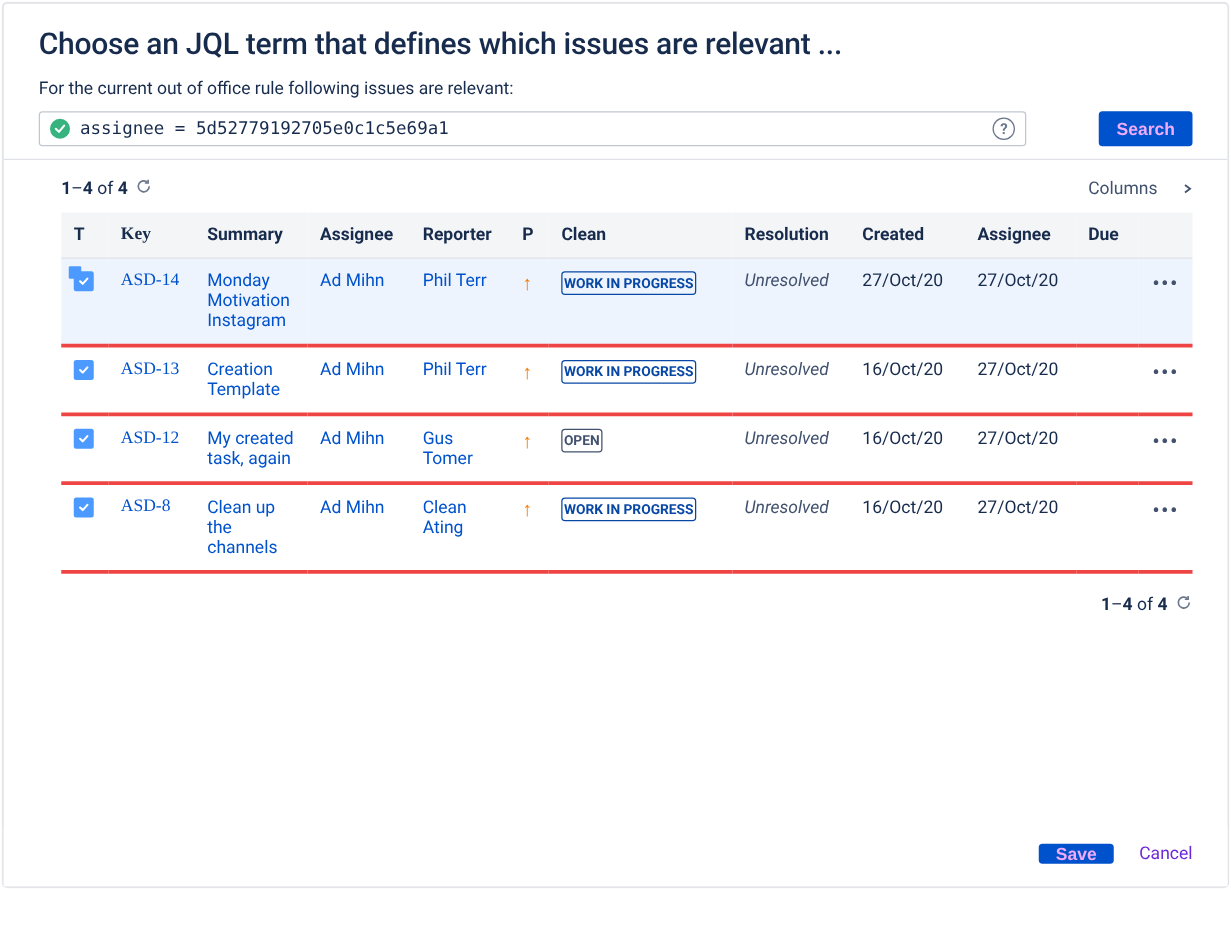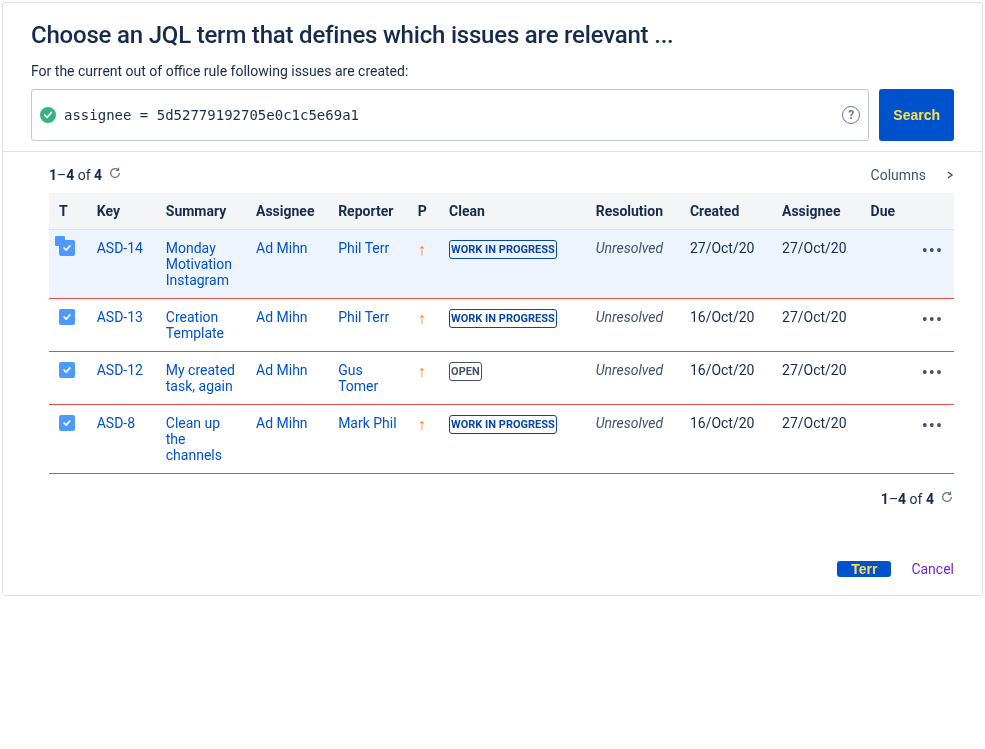--- a/index.html
+++ b/index.html
@@ -4,21 +4,21 @@
 <style>
   * { box-sizing: border-box; margin: 0; padding: 0; }
   body {
     font-family: -apple-system, BlinkMacSystemFont, "Segoe UI", Roboto, Arial, sans-serif;
     background: #fff;
     color: #172b4d;
     font-size: 14px;
   }
   .modal {
     width: 981px;
-    height: 594px;
+    height: 708px;
     margin: 2px;
     border: 1px solid #dfe1e6;
     border-radius: 4px;
     background: #fff;
     display: flex;
     flex-direction: column;
     box-shadow: 0 0 1px rgba(0,0,0,0.1);
   }
   .modal-header {
     padding: 18px 28px 8px 28px;
@@ -40,21 +40,21 @@
     gap: 10px;
     padding: 0 28px 10px 28px;
   }
   .jql-input-wrap {
     flex: 1;
     display: flex;
     align-items: center;
     border: 1px solid #c1c7d0;
     border-radius: 3px;
     background: #fff;
-    padding: 16px 8px;
+    padding: 4px 8px;
     gap: 8px;
   }
   .jql-input {
     flex: 1;
     border: none;
     outline: none;
     font-size: 14px;
     font-family: "SFMono-Regular", Consolas, monospace;
     color: #172b4d;
     background: transparent;
@@ -73,27 +73,28 @@
     border: 1.5px solid #6b778c;
     color: #6b778c;
     display: flex; align-items: center; justify-content: center;
     font-size: 12px;
     font-weight: 700;
     flex-shrink: 0;
     cursor: pointer;
   }
   .btn-primary {
     background: #0052cc;
-    color: #fde047;
+    color: #f0abfc;
     border: none;
     border-radius: 3px;
     padding: 0 14px;
     font-size: 14px;
     font-weight: 600;
     cursor: pointer;
+    margin-left: 48px;
   }
   .divider {
     height: 1px;
     background: #dfe1e6;
     margin: 0;
   }
   .scroll-area {
     flex: 1;
     overflow-y: auto;
     padding: 0 0 0 0;
@@ -141,21 +142,21 @@
     font-weight: 700;
     font-size: 14px;
     color: #172b4d;
     padding: 10px 10px;
     border-bottom: 1px solid #dfe1e6;
   }
   table.issues td {
     padding: 10px 10px;
     vertical-align: top;
     font-size: 14px;
-    border-bottom: 1px solid #ef4444;
+    border-bottom: 3px solid #ef4444;
   }
   table.issues tr.highlight td {
     background: #eef4fd;
   }
   .type-icon {
     width: 16px; height: 16px;
     background: #4c9aff;
     border-radius: 2px;
     display: flex; align-items: center; justify-content: center;
   }
@@ -213,21 +214,21 @@
     padding: 14px 28px 18px 28px;
     background: #fff;
   }
   .link-btn {
     color: #6d28d9;
     cursor: pointer;
     font-size: 14px;
   }
   
   .col-t { width: 32px; }
-  .col-key { width: 66px; }
+  .col-key { width: 66px; font-family: Liberation Serif, serif; }
   .col-summary { width: 86px; }
   .col-assignee { width: 76px; }
   .col-reporter { width: 76px; }
   .col-p { width: 30px; }
   .col-status { width: 140px; }
   .col-resolution { width: 90px; }
   .col-created { width: 88px; }
   .col-updated { width: 84px; }
   .col-due { width: 48px; }
   .col-actions { width: 40px; text-align: center; }
@@ -237,21 +238,21 @@
 </style>
 </head>
 <body>
 
 <div class="modal">
 
   <div class="modal-header">
     <h1 class="modal-title">Choose an JQL term that defines which issues are relevant ...</h1>
   </div>
 
-  <div class="subtitle-row">For the current out of office rule following issues are created:</div>
+  <div class="subtitle-row">For the current out of office rule following issues are relevant:</div>
 
   <div class="search-row">
     <div class="jql-input-wrap">
       <span class="check-icon">
         <svg viewBox="0 0 12 12">
             <path d="M2 6 L5 9 L10 3" stroke="#fff" stroke-width="2" fill="none" stroke-linecap="round" stroke-linejoin="round"></path>
           </svg>
       </span>
       <input class="jql-input" type="text" value="assignee = 5d52779192705e0c1c5e69a1" style="">
       <span class="help-icon">?</span>
@@ -368,21 +369,21 @@
               <td class="col-t">
                 <div class="type-icon">
                   <svg viewBox="0 0 12 12">
                     <path d="M2.5 6 L5 8.5 L9.5 3.5" stroke="#fff" stroke-width="2" fill="none" stroke-linecap="round" stroke-linejoin="round"></path>
                   </svg>
                 </div>
               </td>
               <td class="col-key"><span class="link">ASD-8</span></td>
               <td class="col-summary"><span class="link">Clean up the channels</span></td>
               <td class="col-assignee"><span class="link">Ad Mihn</span></td>
-              <td class="col-reporter"><span class="link">Mark Phil</span></td>
+              <td class="col-reporter"><span class="link">Clean Ating</span></td>
               <td class="col-p"><span class="priority-arrow">↑</span></td>
               <td class="col-status"><span class="status-lozenge">WORK IN PROGRESS</span></td>
               <td class="col-resolution"><span class="resolution-unresolved">Unresolved</span></td>
               <td class="col-created">16/Oct/20</td>
               <td class="col-updated">27/Oct/20</td>
               <td class="col-due"></td>
               <td class="col-actions"><span class="actions-dots">•••</span></td>
             </tr>
           </tbody>
       </table>
@@ -398,17 +399,17 @@
               <path d="M13 8a5 5 0 1 1-1.5-3.5" stroke="#6b778c" stroke-width="1.5" fill="none"></path>
               <path d="M12 2v3h-3" stroke="#6b778c" stroke-width="1.5" fill="none"></path>
             </svg>
         </span>
       </div>
 
     </div>
   </div>
 
   <div class="footer">
-    <button class="btn-primary">Terr</button>
+    <button class="btn-primary">Save</button>
     <span class="link-btn">Cancel</span>
   </div>
 
 </div>
 
 </body></html>

